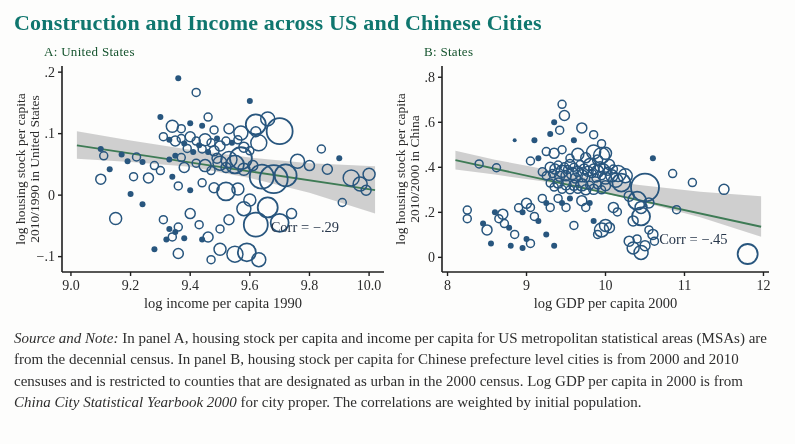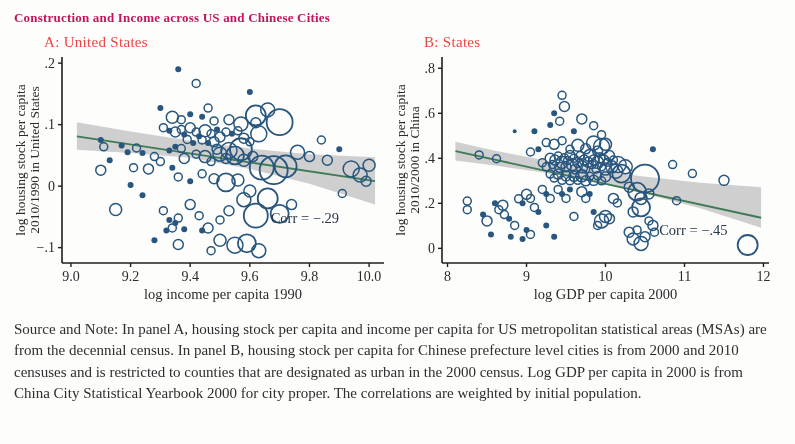--- a/index.html
+++ b/index.html
@@ -1,23 +1,23 @@
 <!DOCTYPE html>
 <html><head>
 <meta charset="utf-8">
 <style>
   html,body{margin:0;padding:0;background:#fdfdfc;width:795px;height:444px;overflow:hidden;}
   body{font-family:"Liberation Serif", serif;color:#1c1c22;}
   .page{padding:8px 14px 0 14px;}
-  .title{font-size:13px;font-weight:bold;letter-spacing:.2px;color:#be185d;margin:2px 0 4px 0;}
+  .title{font-size:22px;font-weight:bold;letter-spacing:.2px;color:#0f766e;margin:2px 0 4px 0;}
   .panels{display:flex;align-items:flex-start;margin-top:2px;}
   .panel{display:flex;flex-direction:column;}
-  .panel-label{font-size:15px;color:#ef4444;margin:4px 0 0 30px;letter-spacing:.3px;}
+  .panel-label{font-size:13px;color:#14532d;margin:4px 0 0 30px;letter-spacing:.3px;}
   .note{font-size:15px;line-height:1.42;color:#2e2e2e;margin-top:10px;max-width:770px;}
-  .note .italic{}
+  .note .italic{font-style:italic;}
   svg text{font-family:"Liberation Serif", serif;}
 </style>
 </head>
 <body>
 
 <div class="page">
   <div class="title">Construction and Income across US and Chinese Cities</div>
 
   <div class="panels">
     <div class="panel">

